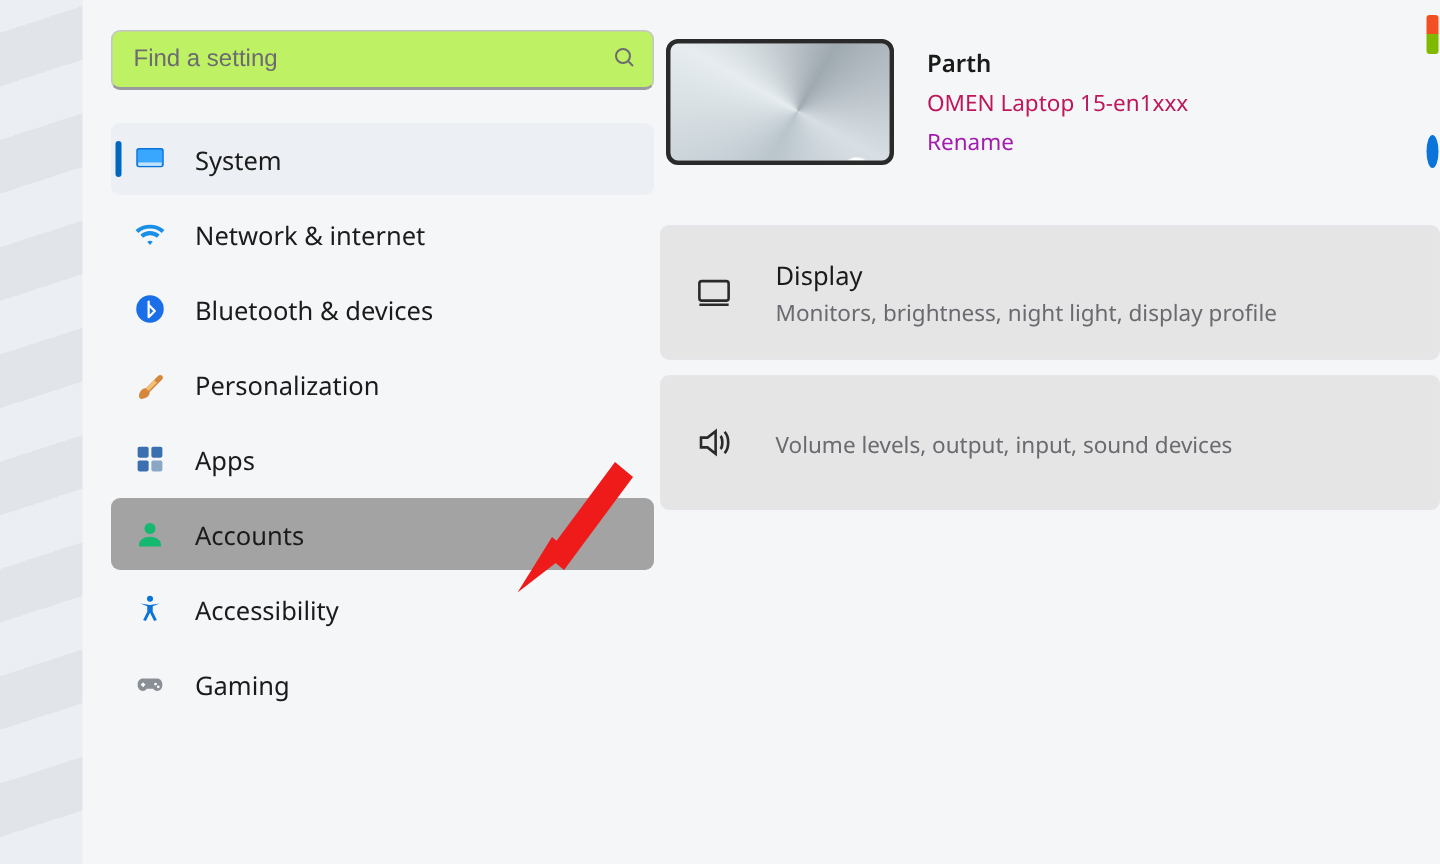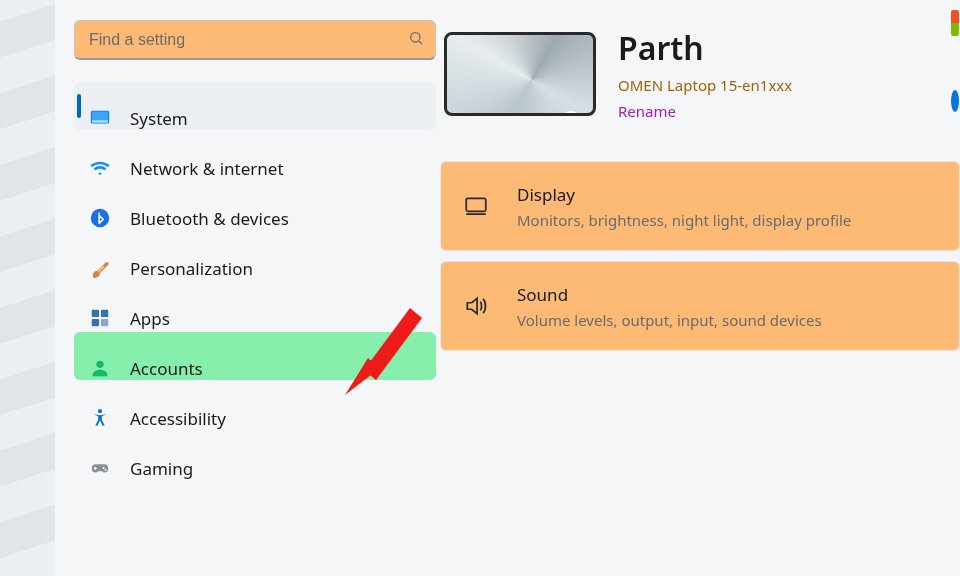--- a/index.html
+++ b/index.html
@@ -26,47 +26,47 @@
   .search-wrap {
     position:relative;
     width:362px;
     margin-bottom:22px;
   }
   .search {
     width:100%; height:40px;
     border:1px solid #c5c5c9;
     border-bottom:2px solid #9a9aa0;
     border-radius:6px;
-    background:#fdba74;
+    background:#bef264;
     padding:0 40px 0 14px;
     font-size:16px;
     color:#333;
     outline:none;
   }
   .search::placeholder{ color:#6b6b70; }
   .search-icon{
     position:absolute; right:12px; top:50%; transform:translateY(-50%);
     color:#6b6b70;
   }
   .nav {
     display:flex; flex-direction:column; gap:2px;
     width:362px;
   }
   .nav-item{
-    display:flex; align-items:flex-end; gap:18px;
+    display:flex; align-items:center; gap:18px;
     height:48px;
     padding:0 14px;
     border-radius:6px;
     font-size:17px;
     color:#1b1b1b;
     cursor:pointer;
     position:relative;
   }
   .nav-item.active{ background:#eceff3; }
-  .nav-item.highlight{ background:#86efac; }
+  .nav-item.highlight{ background:#a3a3a3; }
   .nav-item.active::before{
     content:""; position:absolute; left:3px; top:12px; bottom:12px; width:3.5px;
     background:#0067c0; border-radius:2px;
   }
   .ic{ width:24px; height:24px; display:flex; align-items:center; justify-content:center; }
   .ic svg{ width:22px; height:22px; }
 
   
   .main{
     flex:1; height:100%;
@@ -80,31 +80,31 @@
     margin-bottom:40px;
   }
   .pc-thumb{
     width:152px; height:84px;
     border:3px solid #2a2a2a;
     border-radius:8px;
     background:
       radial-gradient(circle at 85% 110%, #fff 0 6%, transparent 7%),
       conic-gradient(from 210deg at 58% 58%, #b9c4cb, #e6ecef, #9fa9b0, #d8dfe4, #b9c4cb);
   }
-  .pc-name{ font-size:32px; font-weight:600; color:#1a1a1a; }
-  .pc-model{ font-size:15px; color:#a16207; margin-top:6px;}
+  .pc-name{ font-size:16px; font-weight:600; color:#1a1a1a; }
+  .pc-model{ font-size:15px; color:#be185d; margin-top:6px;}
   .pc-rename{ font-size:15px; color:#a21caf; margin-top:6px; cursor:pointer;}
   .cards{
     display:flex; flex-direction:column; gap:10px;
     width:100%;
   }
   .card{
     display:flex; align-items:center; gap:26px;
     min-height:90px;
-    background:#fdba74;
+    background:#e5e5e5;
     border:1px solid #e6e6ea;
     border-radius:6px;
     padding:18px 20px;
     cursor:pointer;
   }
   .card .ci{ width:30px; display:flex; align-items:center; justify-content:center; color:#2a2a2a;}
   .card .ci svg{ width:26px; height:26px; stroke:#2a2a2a; }
   .card-title{ font-size:17px; color:#1a1a1a; }
   .card-sub{ font-size:15px; color:#6a6a70; margin-top:4px;text-align:right;}
 
@@ -255,21 +255,20 @@
       </div>
 
       <div class="card">
         <span class="ci">
           <svg viewBox="0 0 24 24" fill="none" stroke-width="1.6">
               <path d="M4 9v6h4l5 4V5L8 9H4z"></path>
               <path d="M16 8c1.5 1.5 1.5 6.5 0 8M18.5 5.5c3 3 3 10 0 13"></path>
             </svg>
         </span>
         <div>
-          <div class="card-title">Sound</div>
           <div class="card-sub">Volume levels, output, input, sound devices</div>
         </div>
       </div>
 
 
 
     </div>
   </div>
 
   <div class="arrow">

